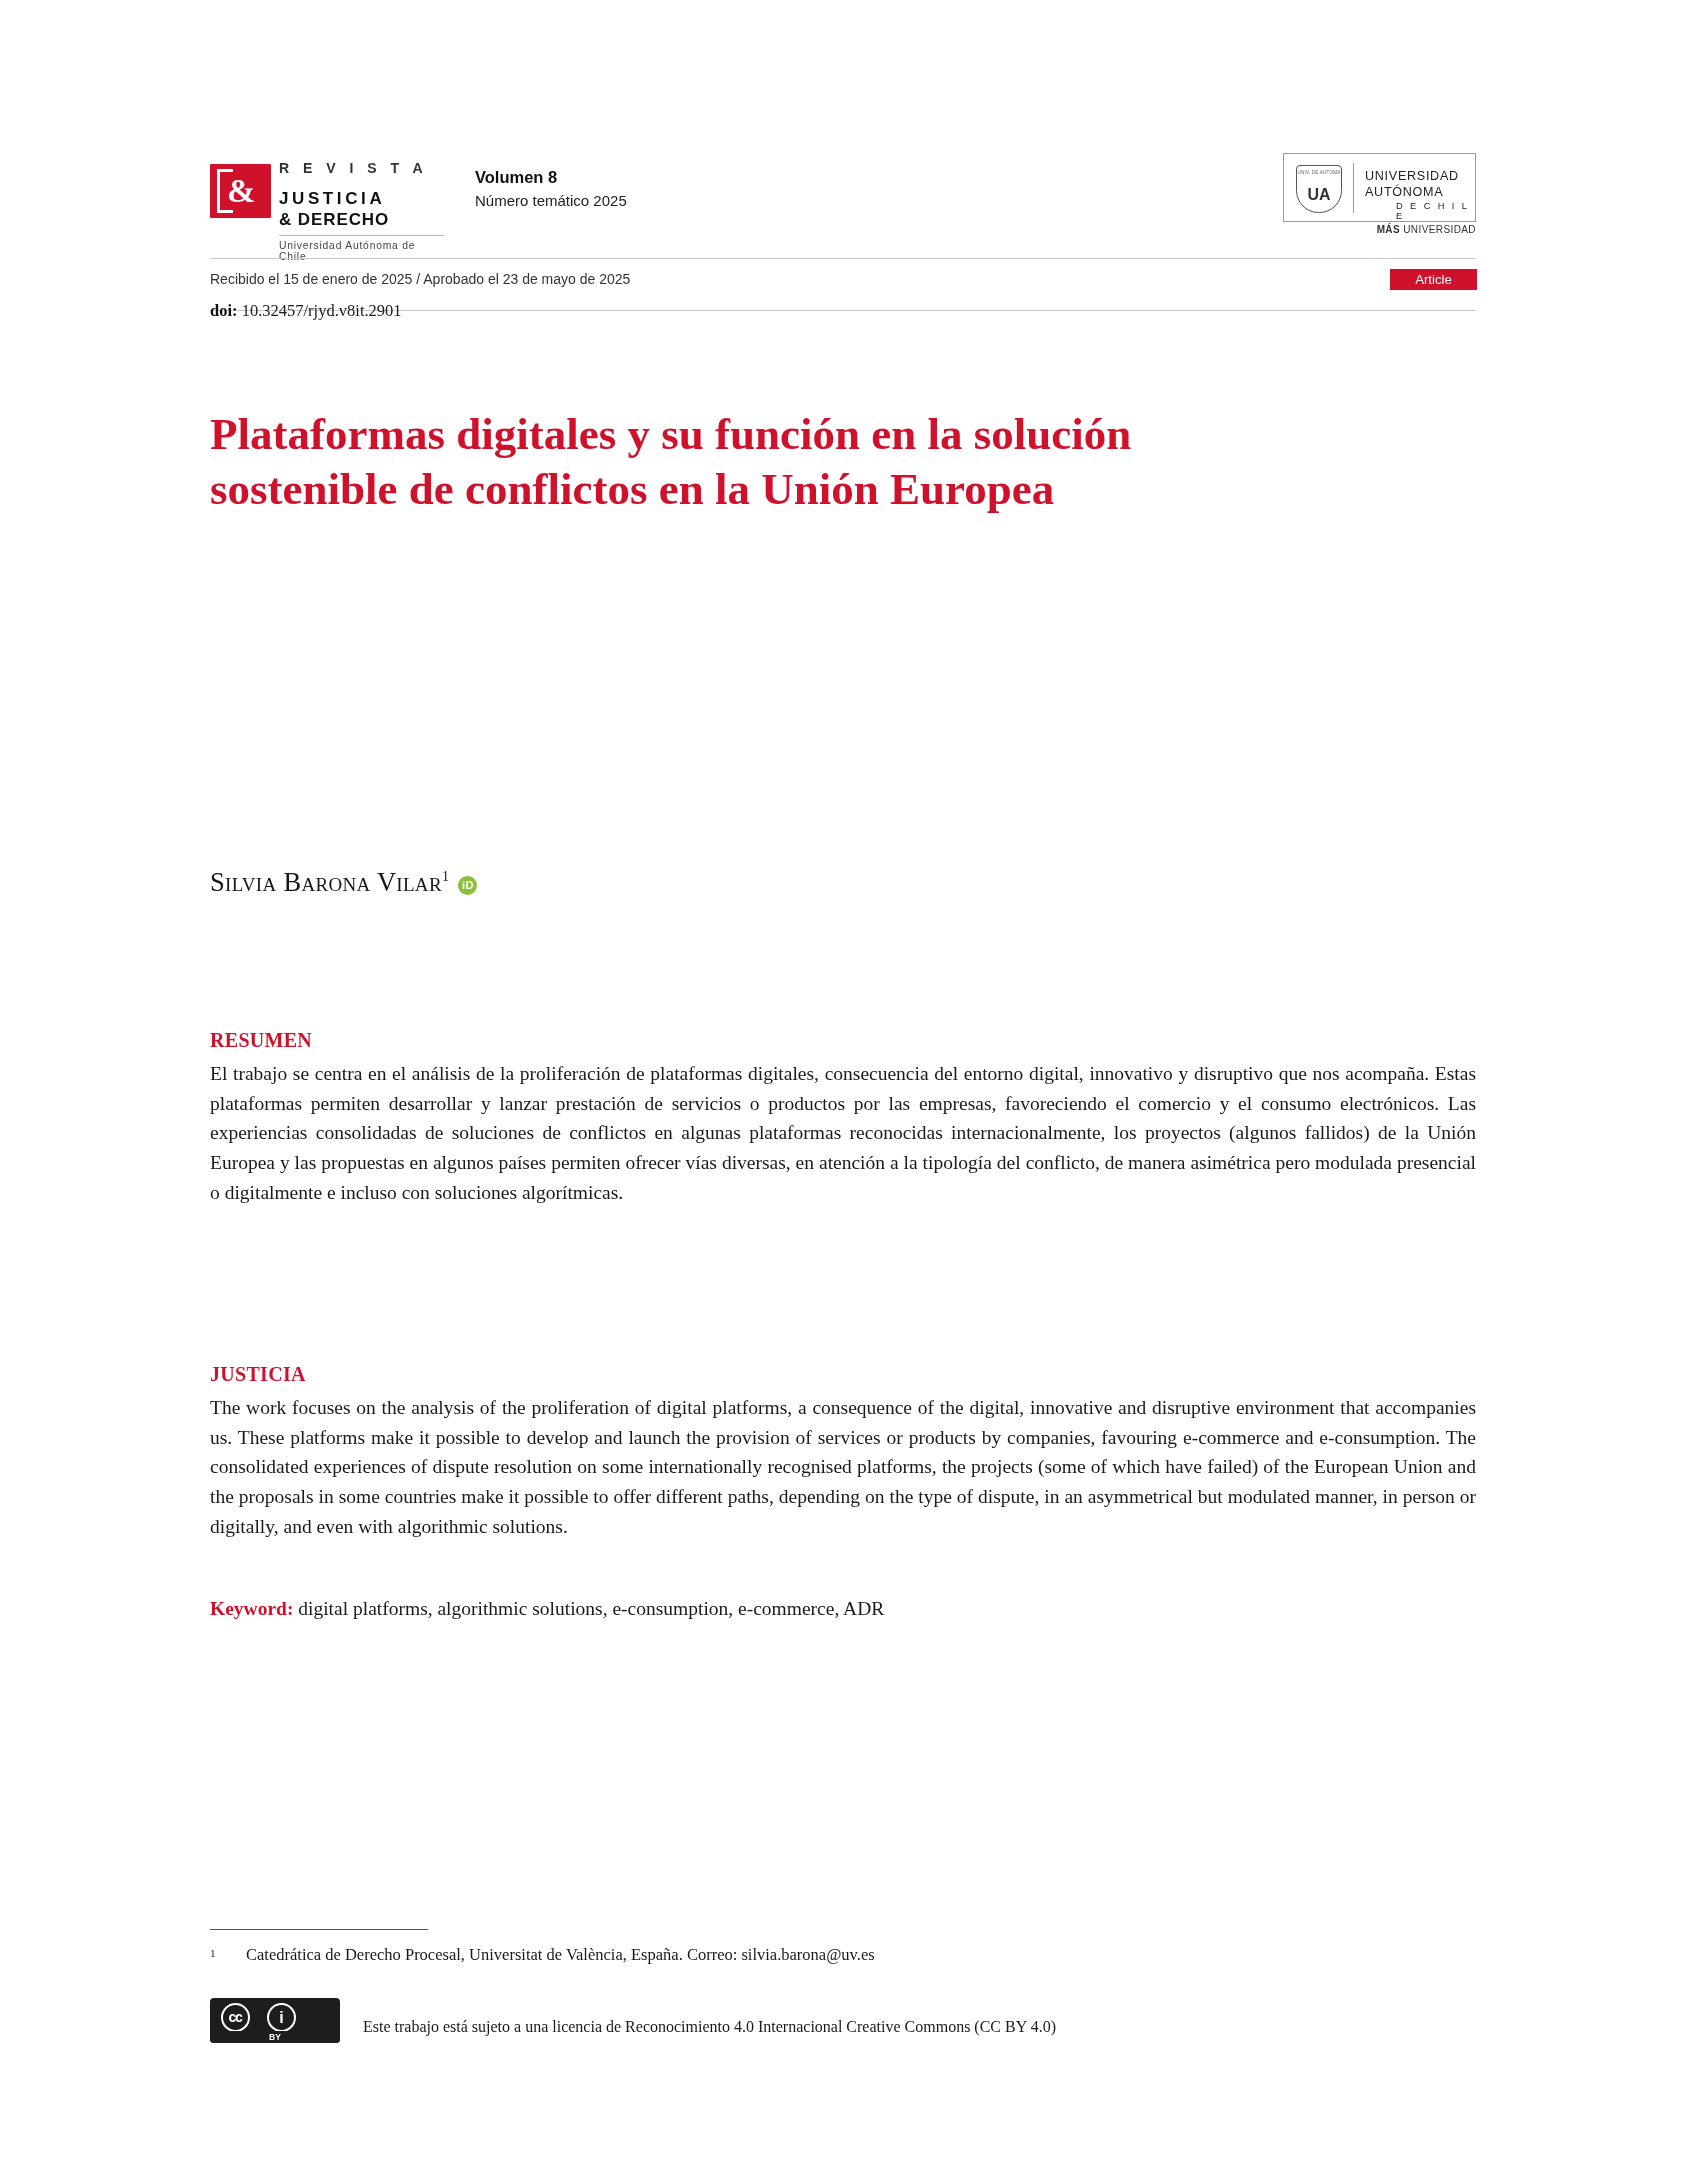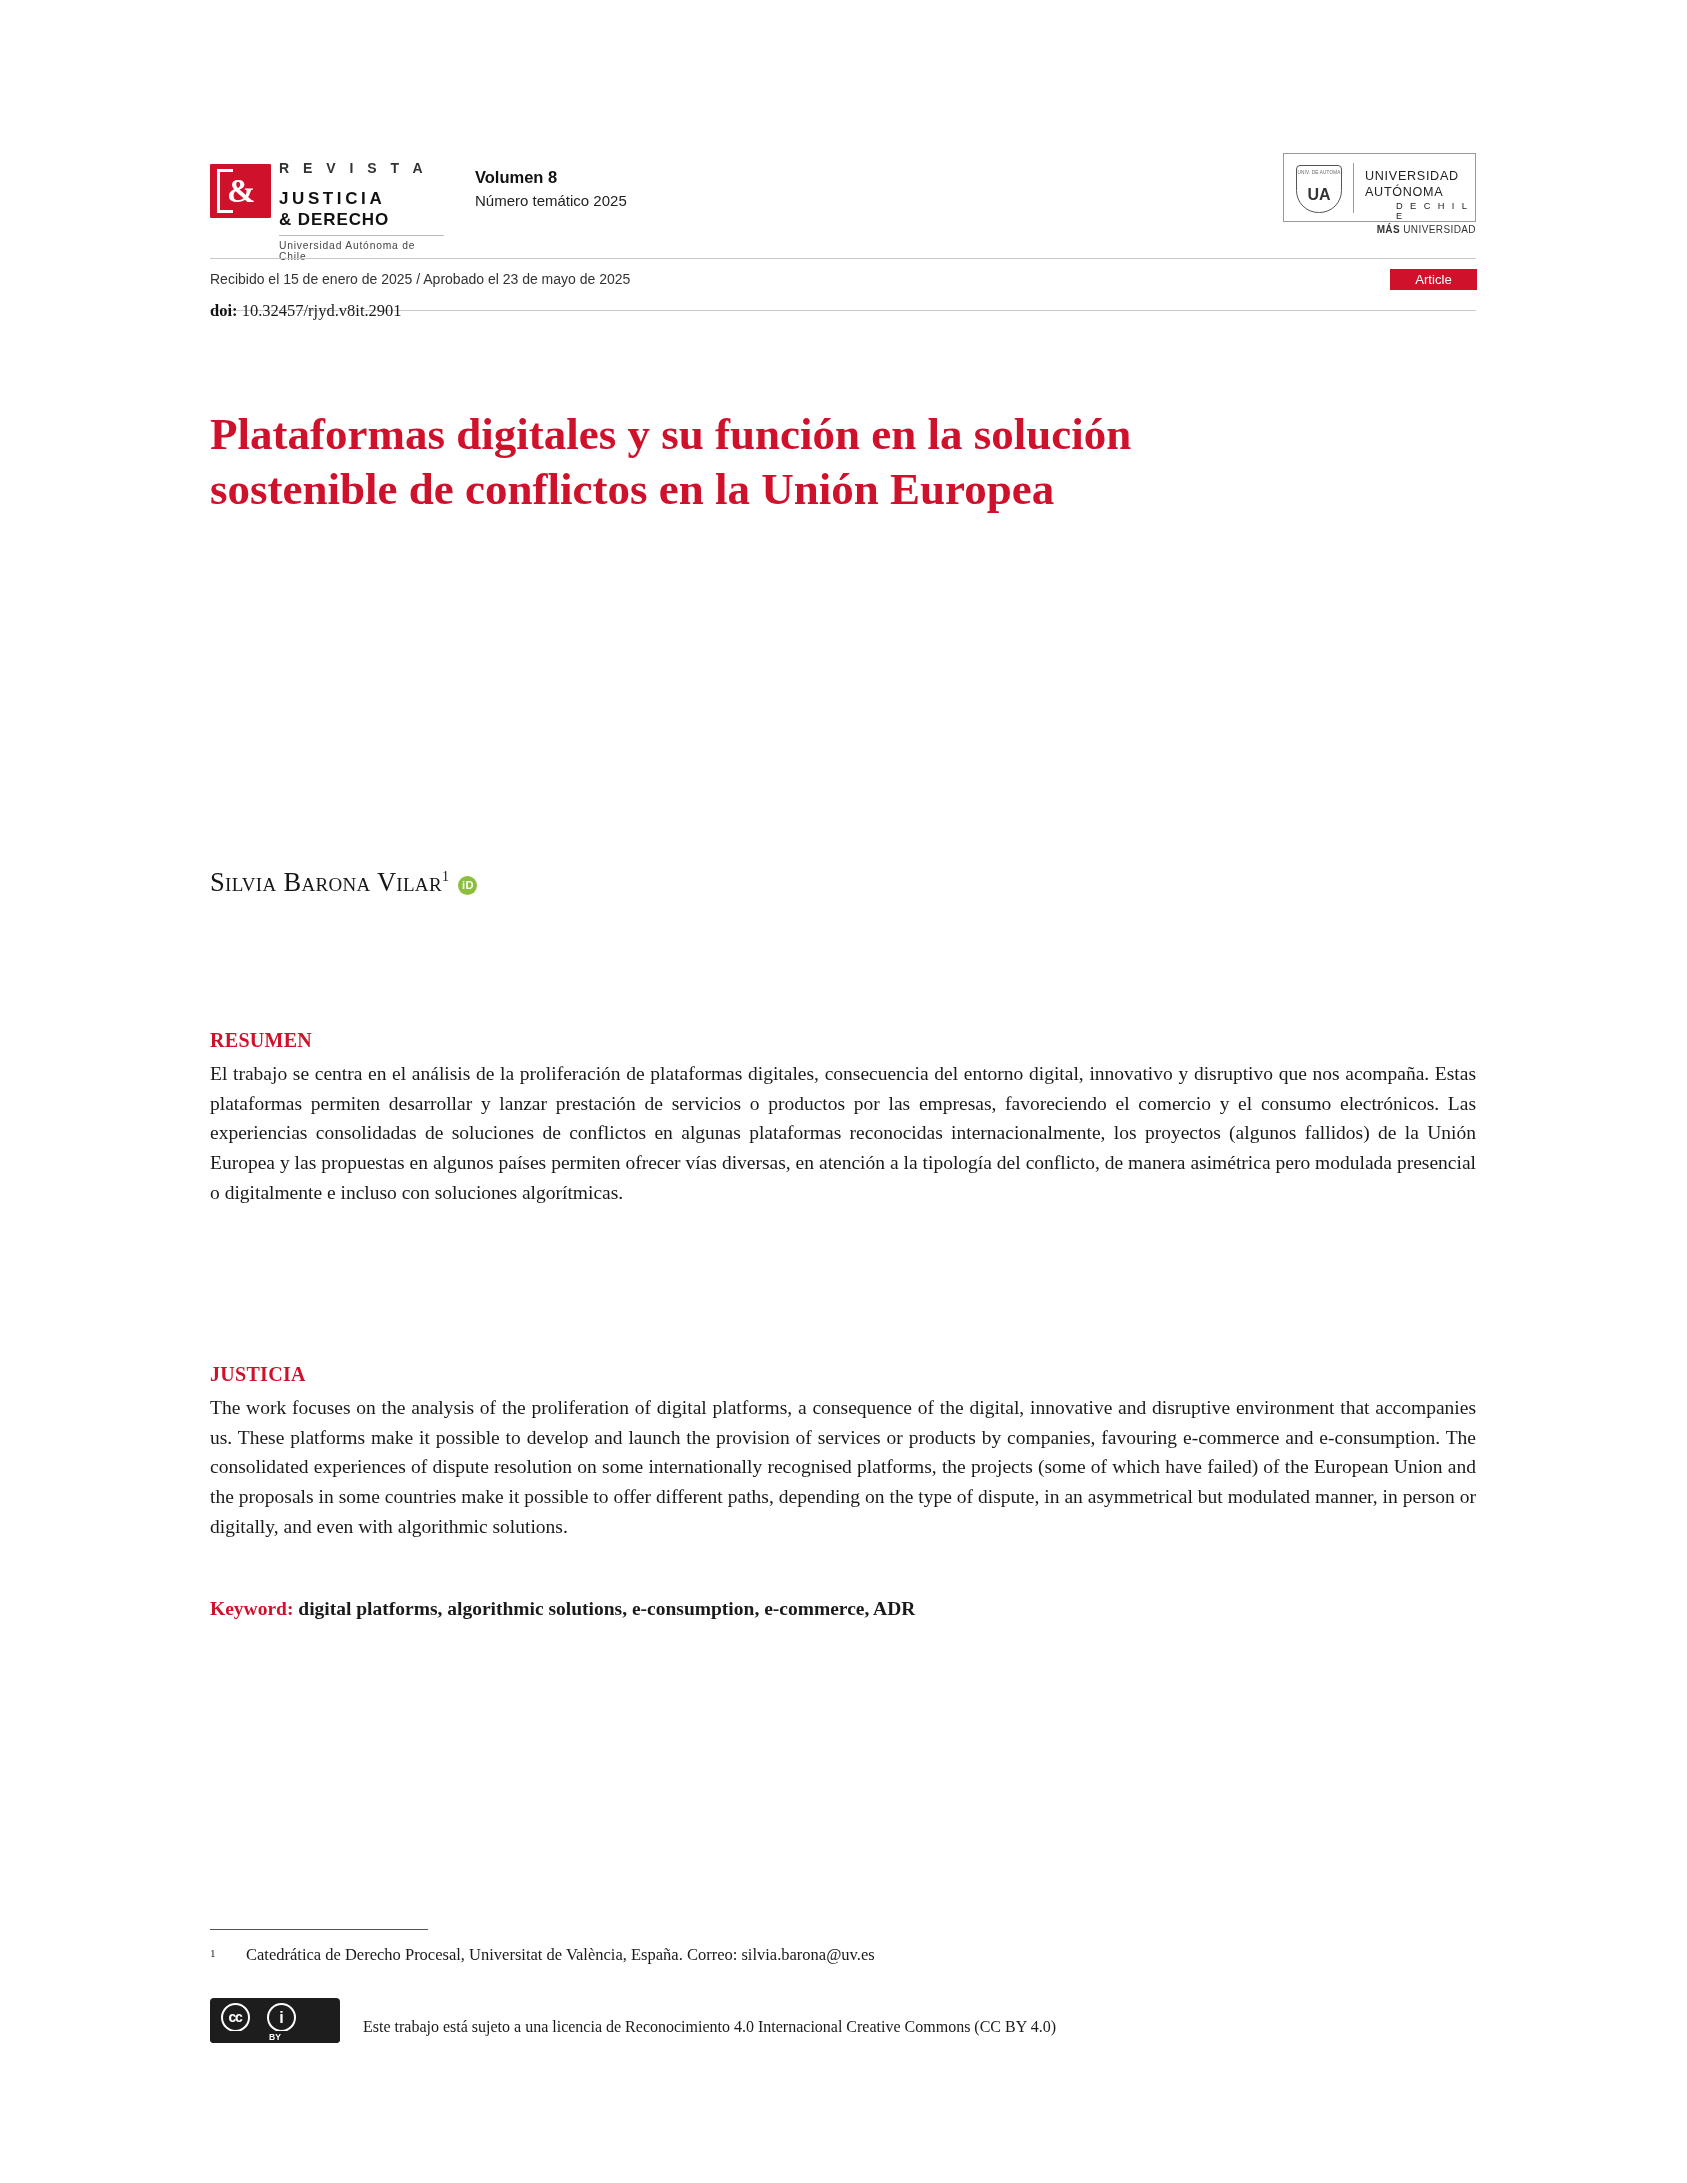--- a/index.html
+++ b/index.html
@@ -316,21 +316,21 @@
     line-height: 1.5;
     color: #1a1a1a;
   }
   .kw b { color: #d0112b; }
 
   #resumen-head { top: 1029px; }
   #resumen-text { top: 1059px; }
   #resumen-kw   { top: 1264px; }
   #abstract-head { top: 1363px; }
   #abstract-text { top: 1393px; }
-  #abstract-kw   { top: 1594px; font-weight: bold; }
+  #abstract-kw   { top: 1594px; }
 
   
   .fn-rule {
     position: absolute;
     left: 210px;
     top: 1929px;
     width: 218px;
     height: 0.7px;
     background: #555;
   }

